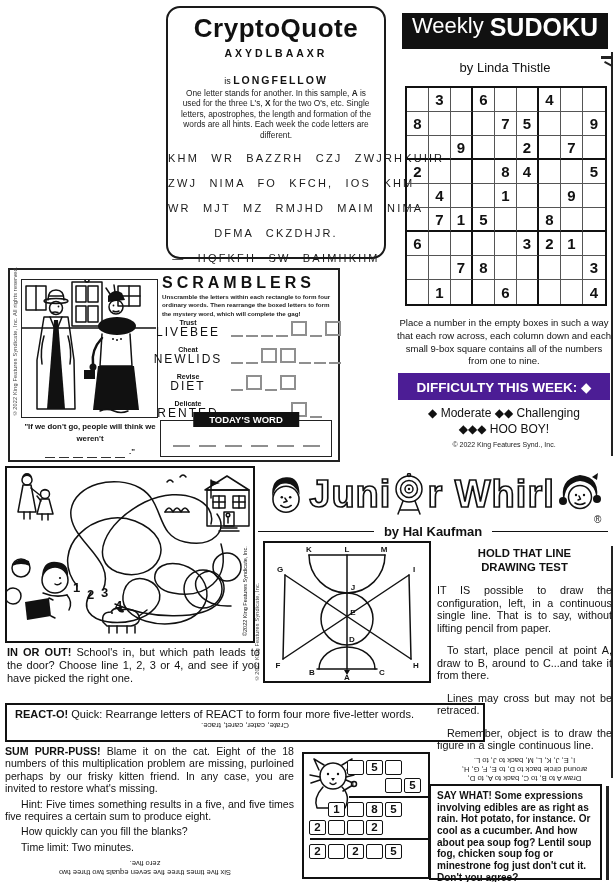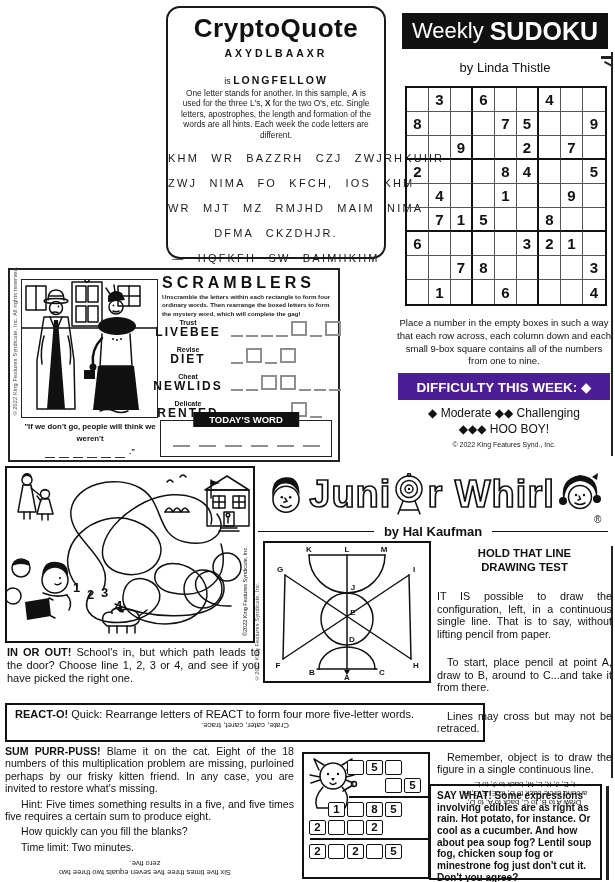--- a/index.html
+++ b/index.html
@@ -17,21 +17,21 @@
 .crypto h1{font-size:26px;font-weight:800;letter-spacing:.5px}
 .crypto .code{margin-top:3px;font-size:10.5px;font-weight:800;letter-spacing:3px}
 .crypto .is-line{font-size:9px;margin-top:15px}
 .crypto .is-line b{font-size:10.5px;letter-spacing:2px}
 .crypto .instr{font-size:8.3px;line-height:1.26;padding:2px 11px 0;color:#222}
 .crypto-lines{margin-top:6px}
 .crypto-line{font-size:11px;letter-spacing:2.2px;word-spacing:7px;height:25px;line-height:25px;white-space:nowrap;color:#1a1a1a}
 .crypto .copy{font-size:7.5px;color:#222;margin-top:10px}
 
 
-.su-head{left:402px;top:13px;width:206px;height:36px;background:#111;color:#fff;display:flex;align-items:center;justify-content:center;gap:6px}
+.su-head{left:402px;top:13px;width:206px;height:36px;background:#111;color:#fff;display:flex;align-items:flex-start;justify-content:center;gap:6px}
 .su-head .w{font-size:22px;font-weight:400;color:#fff}
 .su-head .s{font-size:25px;font-weight:800;color:#fff}
 .su-by{left:402px;top:60px;width:206px;text-align:center;font-size:13px}
 .su-grid{left:405px;top:86px;display:grid;grid-template-columns:repeat(9,22px);grid-auto-rows:24px;border:2.5px solid #111}
 .su-cell{border-right:1px solid #555;border-bottom:1px solid #555;display:flex;align-items:center;justify-content:center;font-size:15px;font-weight:700}
 .su-cell.br{border-right:2.5px solid #111}
 .su-cell.bb{border-bottom:2.5px solid #111}
 .su-cell.er{border-right:none}
 .su-cell.eb{border-bottom:none}
 .su-instr{left:396px;top:317px;width:216px;text-align:center;font-size:9.5px;line-height:1.35}
@@ -47,42 +47,42 @@
 .scram-caption{position:absolute;left:4px;top:151px;width:152px;text-align:center;font-size:7.8px;font-weight:700;line-height:1.5}
 .cap-blanks{display:flex;justify-content:center;align-items:flex-end;gap:4px;margin-top:2px}
 .cap-blank{width:10px;height:8px;border-bottom:1.5px solid #333}
 .cap-end{font-size:8px;font-weight:700}
 .scram-title{position:absolute;left:152px;top:4px;font-size:16px;font-weight:900;letter-spacing:4px}
 .scram-instr{position:absolute;left:152px;top:23px;width:176px;font-size:6.2px;font-weight:700;line-height:1.35;color:#222}
 .scr-entries{position:absolute;left:142px;top:42px;width:186px}
 .scr-row{display:flex;align-items:flex-end;height:27px}
 .scr-label{flex:0 0 72px;text-align:center}
 .scr-clue{font-size:7px;font-weight:700}
-.scr-word{font-size:12px;font-weight:700;letter-spacing:2px;line-height:1.1}
+.scr-word{font-size:12px;font-weight:400;letter-spacing:2px;line-height:1.1}
 .scr-cells{display:flex;align-items:flex-end;gap:3px;margin-left:7px;padding-bottom:2px}
 .scr-blank{width:12px;height:12px;border-bottom:2px solid #8f8f8f}
 .scr-box{width:16px;height:15px;border:2px solid #8f8f8f;margin-bottom:1px}
 .tw-box{position:absolute;left:150px;top:150px;width:172px;height:37px;border:1.5px solid #222}
 .tw-label{position:absolute;left:50%;top:-9px;transform:translateX(-50%);background:#111;color:#fff;font-size:9.5px;font-weight:800;padding:2px 16px;white-space:nowrap}
 .tw-blanks{display:flex;justify-content:center;gap:9px;margin-top:24px}
 .tw-blank{width:17px;height:0;border-bottom:2px solid #8f8f8f}
 
 
 .maze{left:5px;top:466px;width:250px;height:177px;border:2.5px solid #111}
 .jw-title{left:256px;top:464px;width:356px;height:60px;display:flex;align-items:center;justify-content:center;gap:2px}
 .ol{font-size:38px;font-weight:800;color:#fff;-webkit-text-stroke:1.7px #111;letter-spacing:1px;line-height:1;white-space:pre}
 .jw-reg{left:594px;top:514px;font-size:10px}
 .jw-byline{left:258px;top:524px;width:350px;display:flex;align-items:center;gap:10px}
 .jw-byline .rule{flex:1;border-top:1.5px solid #111}
 .jw-byline .t{font-size:13px;font-weight:700}
 .fig-box{left:263px;top:541px;width:168px;height:142px;border:2px solid #111}
 .fig-vcopy{left:254px;top:545px;height:136px}
 .htl{left:437px;top:546px;width:175px}
 .htl h3{font-size:11.3px;font-weight:800;text-align:center;line-height:1.25}
-.htl-p{font-size:10.8px;line-height:1.16;text-align:justify;margin-top:16px}
+.htl-p{font-size:10.8px;line-height:1.16;text-align:justify;margin-top:10px}
 .htl-p.ind{text-indent:10px}
 .rot{transform:rotate(180deg)}
 .htl-ans{margin-top:4px;font-size:7.6px;line-height:1.2;text-align:center;color:#222}
 .inout{left:7px;top:646px;width:253px;font-size:11px;line-height:1.2;text-align:justify}
 .react{left:5px;top:703px;width:480px;height:39px;border:2px solid #111;padding:3px 8px}
 .react .l1{font-size:11px}
 .react-ans{font-size:8px;text-align:center;color:#222;margin-top:1px}
 .sumwrap{left:5px;top:745px;width:425px;font-size:10.6px;line-height:1.17}
 .sumwrap p{margin-bottom:3px;text-align:justify}
 .sumwrap p.ind2{text-indent:16px}
@@ -287,43 +287,43 @@
           <div class="scr-blank"></div>
           <div class="scr-blank"></div>
           <div class="scr-blank"></div>
           <div class="scr-box"></div>
           <div class="scr-blank"></div>
           <div class="scr-box"></div>
         </div>
       </div>
       <div class="scr-row">
         <div class="scr-label">
+          <div class="scr-clue">Cheat</div>
+          <div class="scr-word">NEWLIDS</div>
+        </div>
+        <div class="scr-cells">
+          <div class="scr-blank"></div>
+          <div class="scr-blank"></div>
+          <div class="scr-box"></div>
+          <div class="scr-box"></div>
+          <div class="scr-blank"></div>
+          <div class="scr-blank"></div>
+          <div class="scr-blank"></div>
+        </div>
+      </div>
+      <div class="scr-row">
+        <div class="scr-label">
           <div class="scr-clue">Revise</div>
           <div class="scr-word">DIET</div>
         </div>
         <div class="scr-cells">
           <div class="scr-blank"></div>
           <div class="scr-box"></div>
           <div class="scr-blank"></div>
           <div class="scr-box"></div>
-        </div>
-      </div>
-      <div class="scr-row">
-        <div class="scr-label">
-          <div class="scr-clue">Cheat</div>
-          <div class="scr-word">NEWLIDS</div>
-        </div>
-        <div class="scr-cells">
-          <div class="scr-blank"></div>
-          <div class="scr-blank"></div>
-          <div class="scr-box"></div>
-          <div class="scr-box"></div>
-          <div class="scr-blank"></div>
-          <div class="scr-blank"></div>
-          <div class="scr-blank"></div>
         </div>
       </div>
       <div class="scr-row">
         <div class="scr-label">
           <div class="scr-clue">Delicate</div>
           <div class="scr-word">RENTED</div>
         </div>
         <div class="scr-cells">
           <div class="scr-blank"></div>
           <div class="scr-blank"></div>

